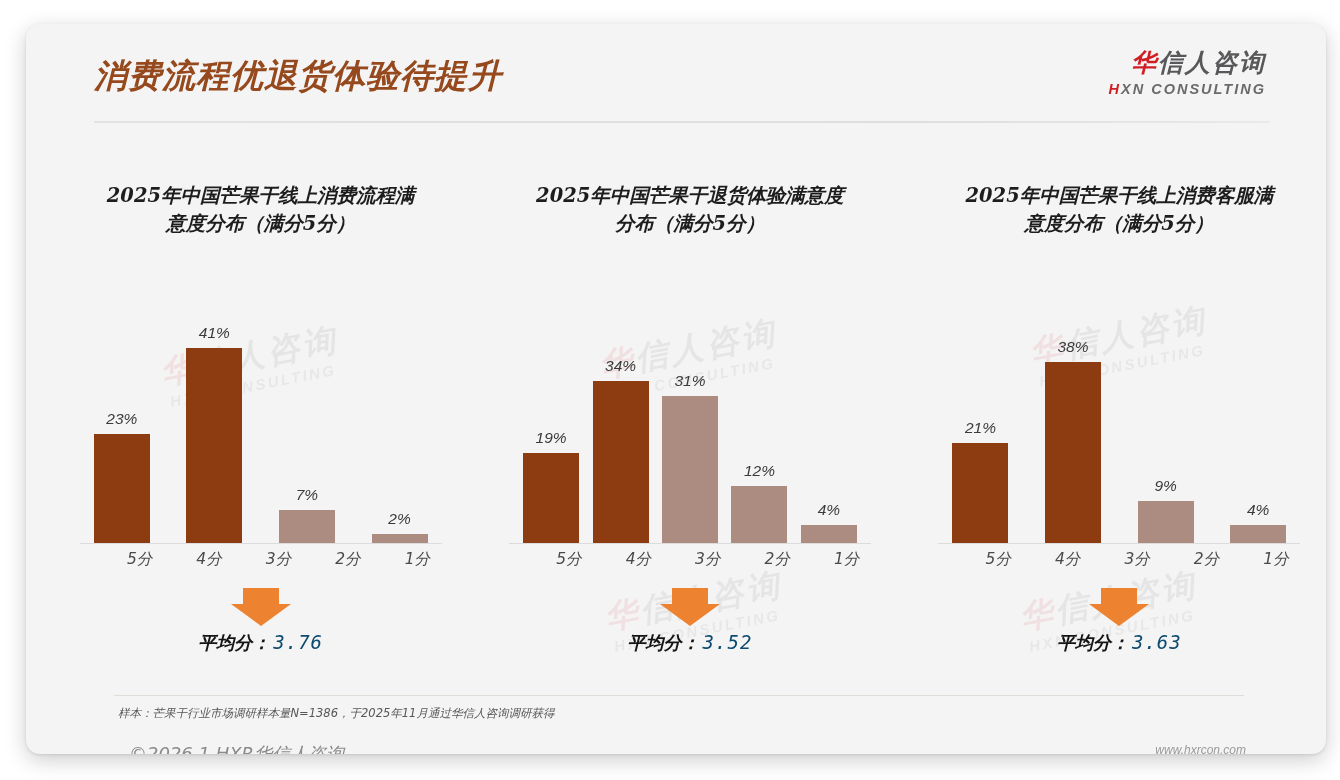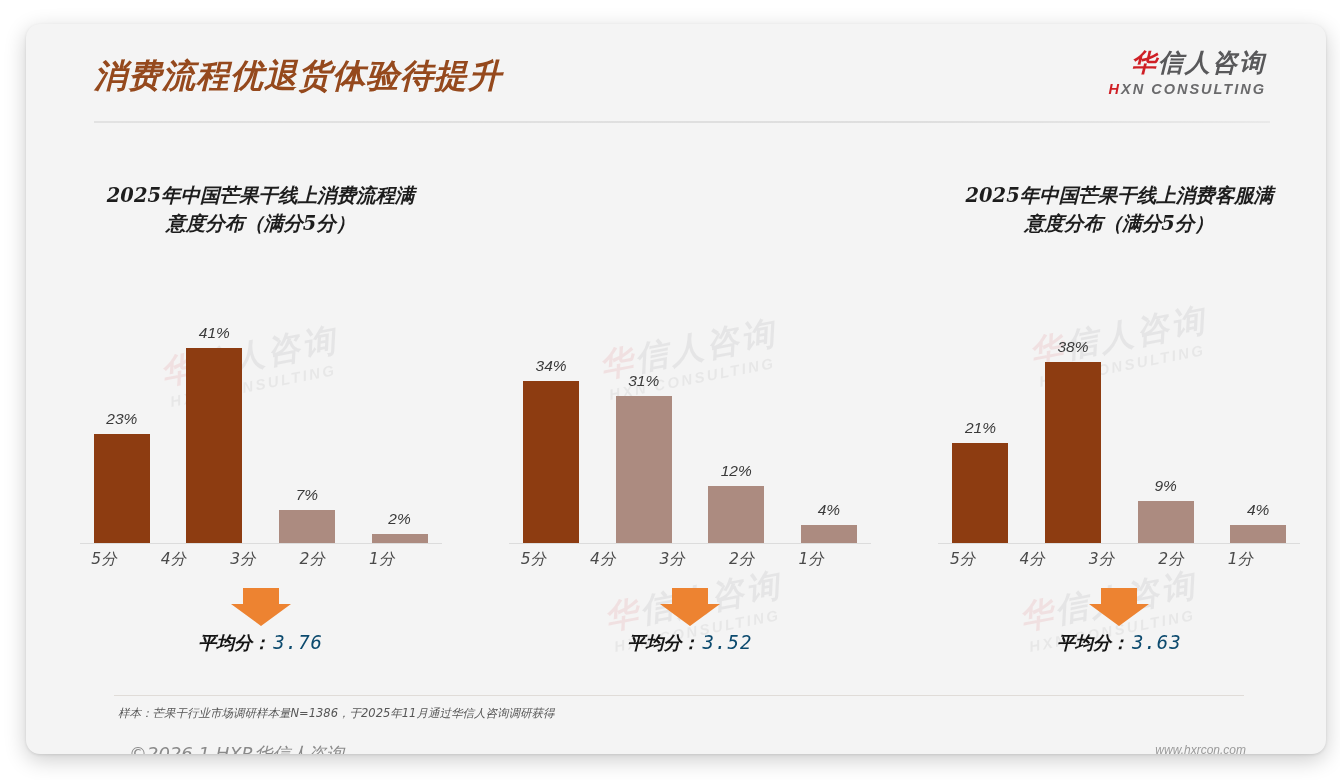--- a/index.html
+++ b/index.html
@@ -157,21 +157,21 @@
   .axis-labels {
     position: absolute;
     left: 6.5%;
     right: 6.5%;
     top: 415px;
     display: flex;
     justify-content: space-between;
   }
   .axis-label {
     width: 18%;
-    text-align: left;
+    text-align: right;
     font-family: "DejaVu Sans", "Liberation Sans", sans-serif;
     font-size: 15.5px;
     color: #4a4a4a;
   }
 
   
   .arrow {
     position: absolute;
     left: 50%;
     top: 452px;
@@ -332,32 +332,37 @@
           <polygon points="14,2 50,2 50,18 62,18 32,40 2,18 14,18" fill="#ed8331"></polygon>
         </svg>
       </div>
 
       <div class="avg">
         <span class="avg-label">平均分：</span><span class="avg-value">3.76</span>
       </div>
     </div>
 
     <div class="panel">
+      <div class="panel-title">2025年中国芒果干退货体验满意度分布（满分5分）</div>
 
       <div class="wm" style="left:105px; top:198px;">
         <div class="wm-cn"><span class="r">华</span><span class="g">信人咨询</span></div>
         <div class="wm-en">HXN CONSULTING</div>
       </div>
       <div class="wm" style="left:110px; top:450px;">
         <div class="wm-cn"><span class="r">华</span><span class="g">信人咨询</span></div>
         <div class="wm-en">HXN CONSULTING</div>
       </div>
 
       <div class="plot">
         <div class="bars">
+          <div class="bar-slot">
+            <div class="bar-value">19%</div>
+            <div class="bar" style="height:91px;"></div>
+          </div>
           <div class="bar-slot">
             <div class="bar-value">34%</div>
             <div class="bar" style="height:163px;"></div>
           </div>
           <div class="bar-slot">
             <div class="bar-value">31%</div>
             <div class="bar light" style="height:148px;"></div>
           </div>
           <div class="bar-slot">
             <div class="bar-value">12%</div>

